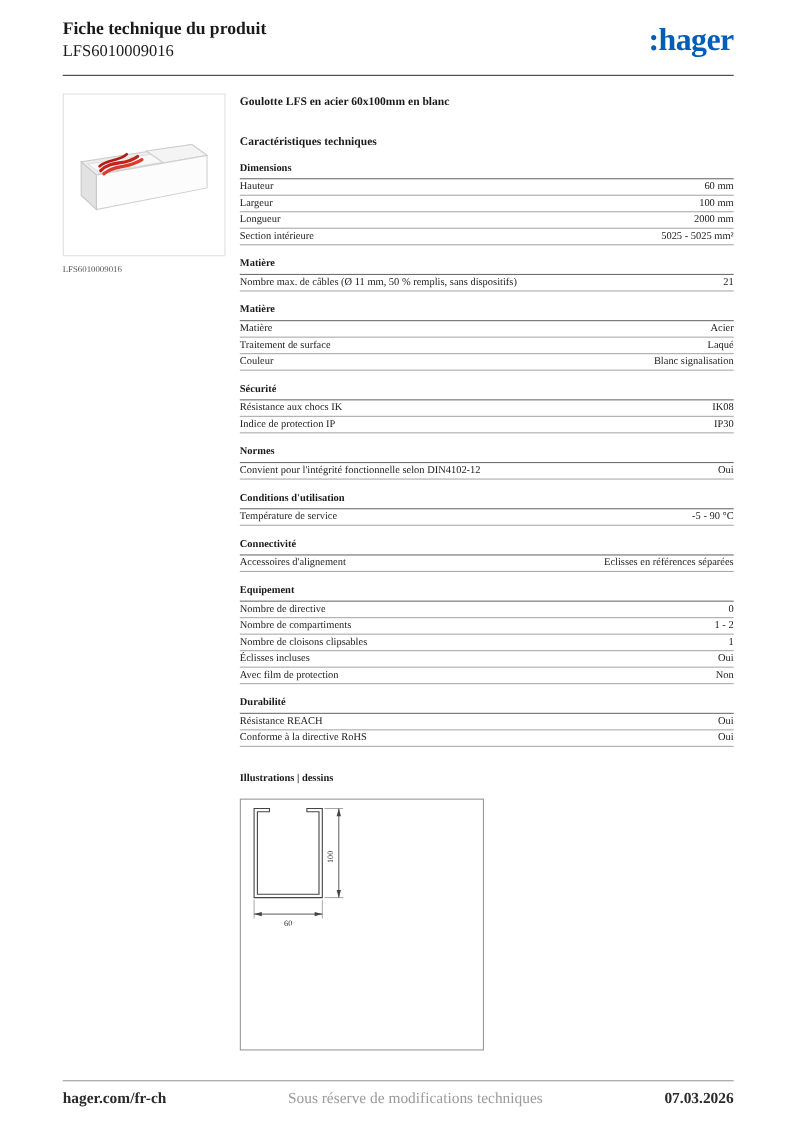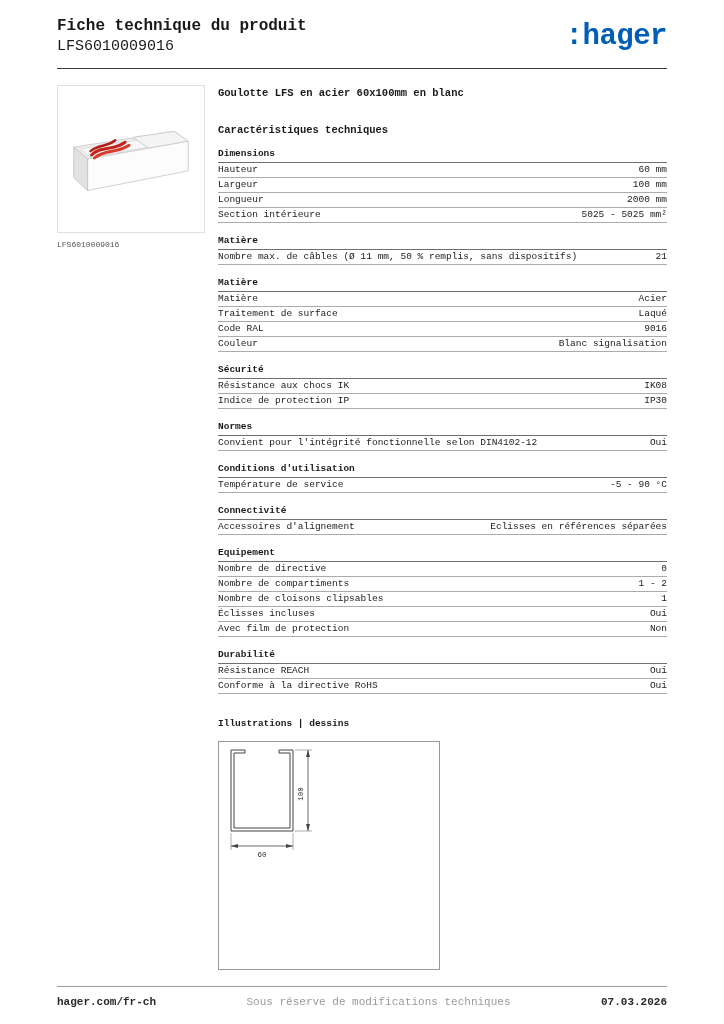--- a/index.html
+++ b/index.html
@@ -1,21 +1,21 @@
 <!DOCTYPE html>
 <html lang="fr"><head>
 <meta charset="utf-8">
 <style>
   html, body { margin: 0; padding: 0; background: #ffffff; }
   .page {
     position: relative;
     width: 724px;
     height: 1024px;
     background: #ffffff;
-    font-family: Liberation Mono, monospace;
+    font-family: Liberation Serif, serif;
     color: #1a1a1a;
     overflow: hidden;
     box-sizing: border-box;
   }
 
   
   .header {
     display: flex;
     justify-content: space-between;
     align-items: flex-start;
@@ -77,21 +77,21 @@
     box-sizing: border-box;
   }
 
   
   .footer {
     position: absolute;
     left: 57px; right: 57px; bottom: 16px;
     border-top: 1px solid #9b9b9b;
     padding-top: 9px;
     display: flex; justify-content: space-between; align-items: baseline;
-    font-size: 11px;
+    font-size: 14px;
   }
   .footer-left  { font-weight: bold; color: #2a2a2a; }
   .footer-center{ color: #9a9a9a; }
   .footer-right { font-weight: bold; color: #2a2a2a; }
 </style>
 </head>
 <body>
 
 <div class="page">
 
@@ -167,24 +167,20 @@
   <section class="spec-section">
     <div class="section-title">Matière</div>
     <div class="section-rows">
               <div class="spec-row">
                 <span class="spec-label">Matière</span>
                 <span class="spec-value">Acier</span>
               </div>
               <div class="spec-row">
                 <span class="spec-label">Traitement de surface</span>
                 <span class="spec-value">Laqué</span>
-              </div>
-              <div class="spec-row">
-                <span class="spec-label">Code RAL</span>
-                <span class="spec-value">9016</span>
               </div>
               <div class="spec-row">
                 <span class="spec-label">Couleur</span>
                 <span class="spec-value">Blanc signalisation</span>
               </div>
             </div>
   </section>
 
   <section class="spec-section">
     <div class="section-title">Sécurité</div>

